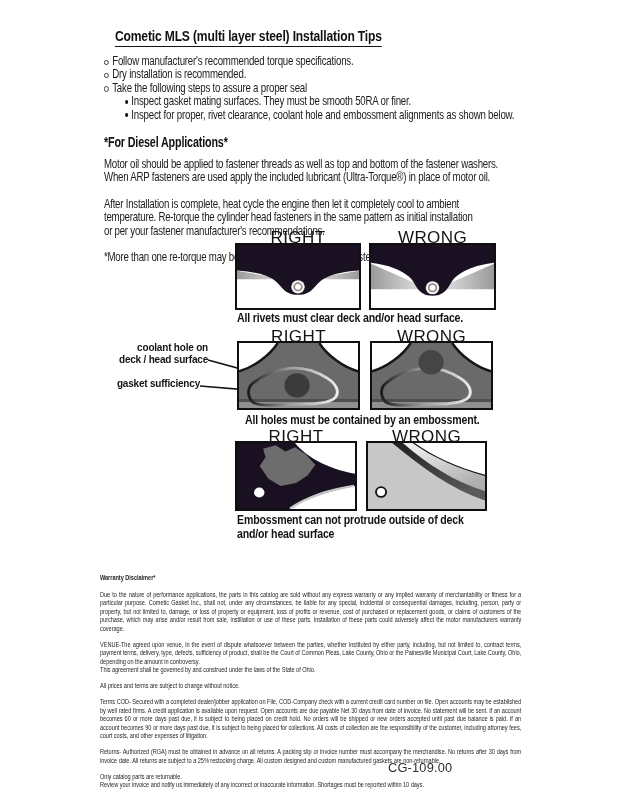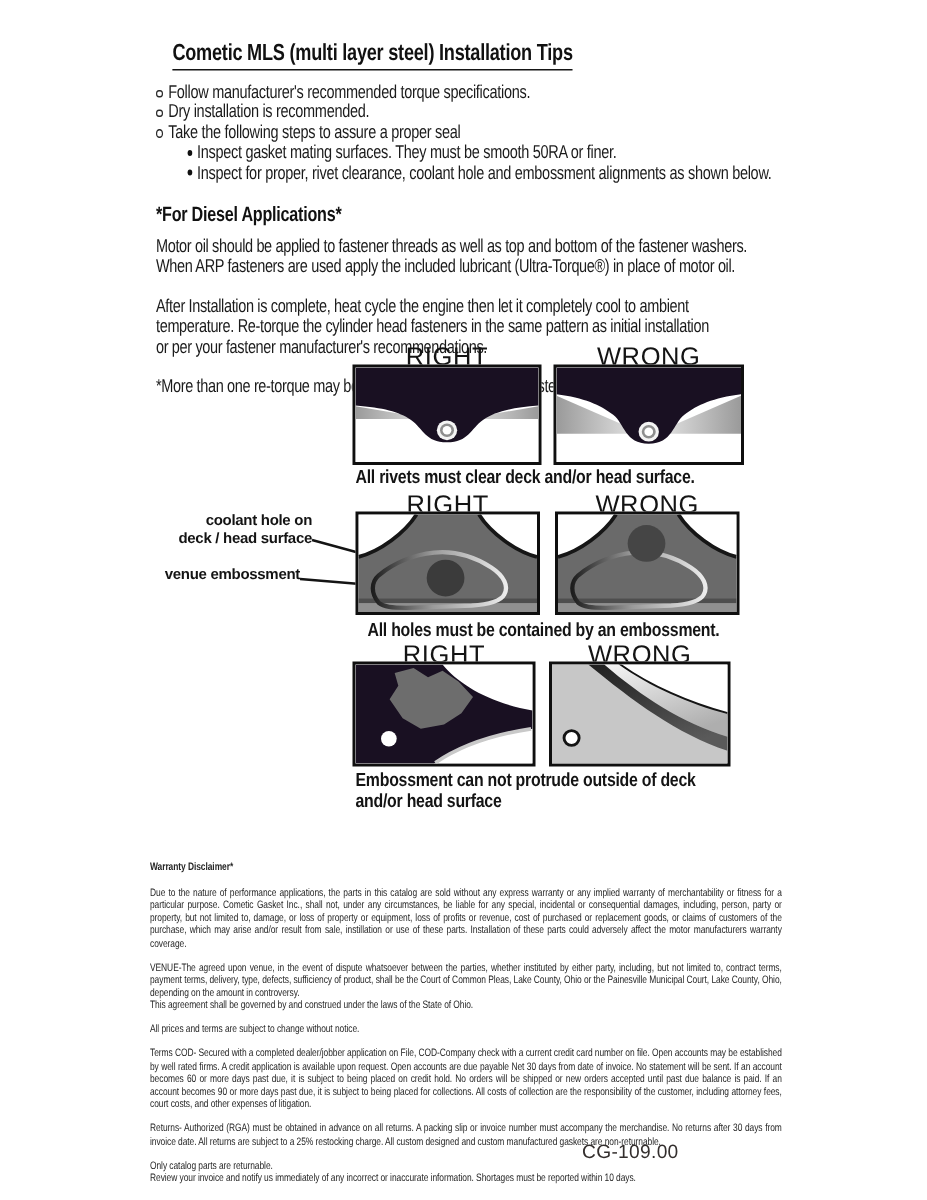--- a/index.html
+++ b/index.html
@@ -147,21 +147,21 @@
     </svg>
   </div>
 
   <div class="dg-caption" style="left:237px; top:312px;">All rivets must clear deck and/or head surface.</div>
 
   <div class="dg-label" style="left:237px; top:327px; width:123px;">RIGHT</div>
   <div class="dg-label" style="left:370px; top:327px; width:123px;">WRONG</div>
 
   <div class="ann" style="left:100px; top:342px; width:108px;">coolant hole on
 deck / head surface</div>
-  <div class="ann" style="left:96px; top:378px; width:104px;">venue embossment</div>
+  <div class="ann" style="left:96px; top:378px; width:104px;">gasket sufficiency</div>
 
   <svg class="leader" width="100" height="45">
     <line x1="10" y1="8" x2="87" y2="29" stroke="#141414" stroke-width="1.6"></line>
     <line x1="2" y1="34" x2="62" y2="39" stroke="#141414" stroke-width="1.6"></line>
   </svg>
 
   <div class="dg" style="left:237px; top:341px; width:123px; height:69px;">
     <svg viewBox="0 0 123 69" preserveAspectRatio="none">
       <defs>
         <linearGradient id="r2a-e" x1="0" y1="0" x2="1" y2="0">

